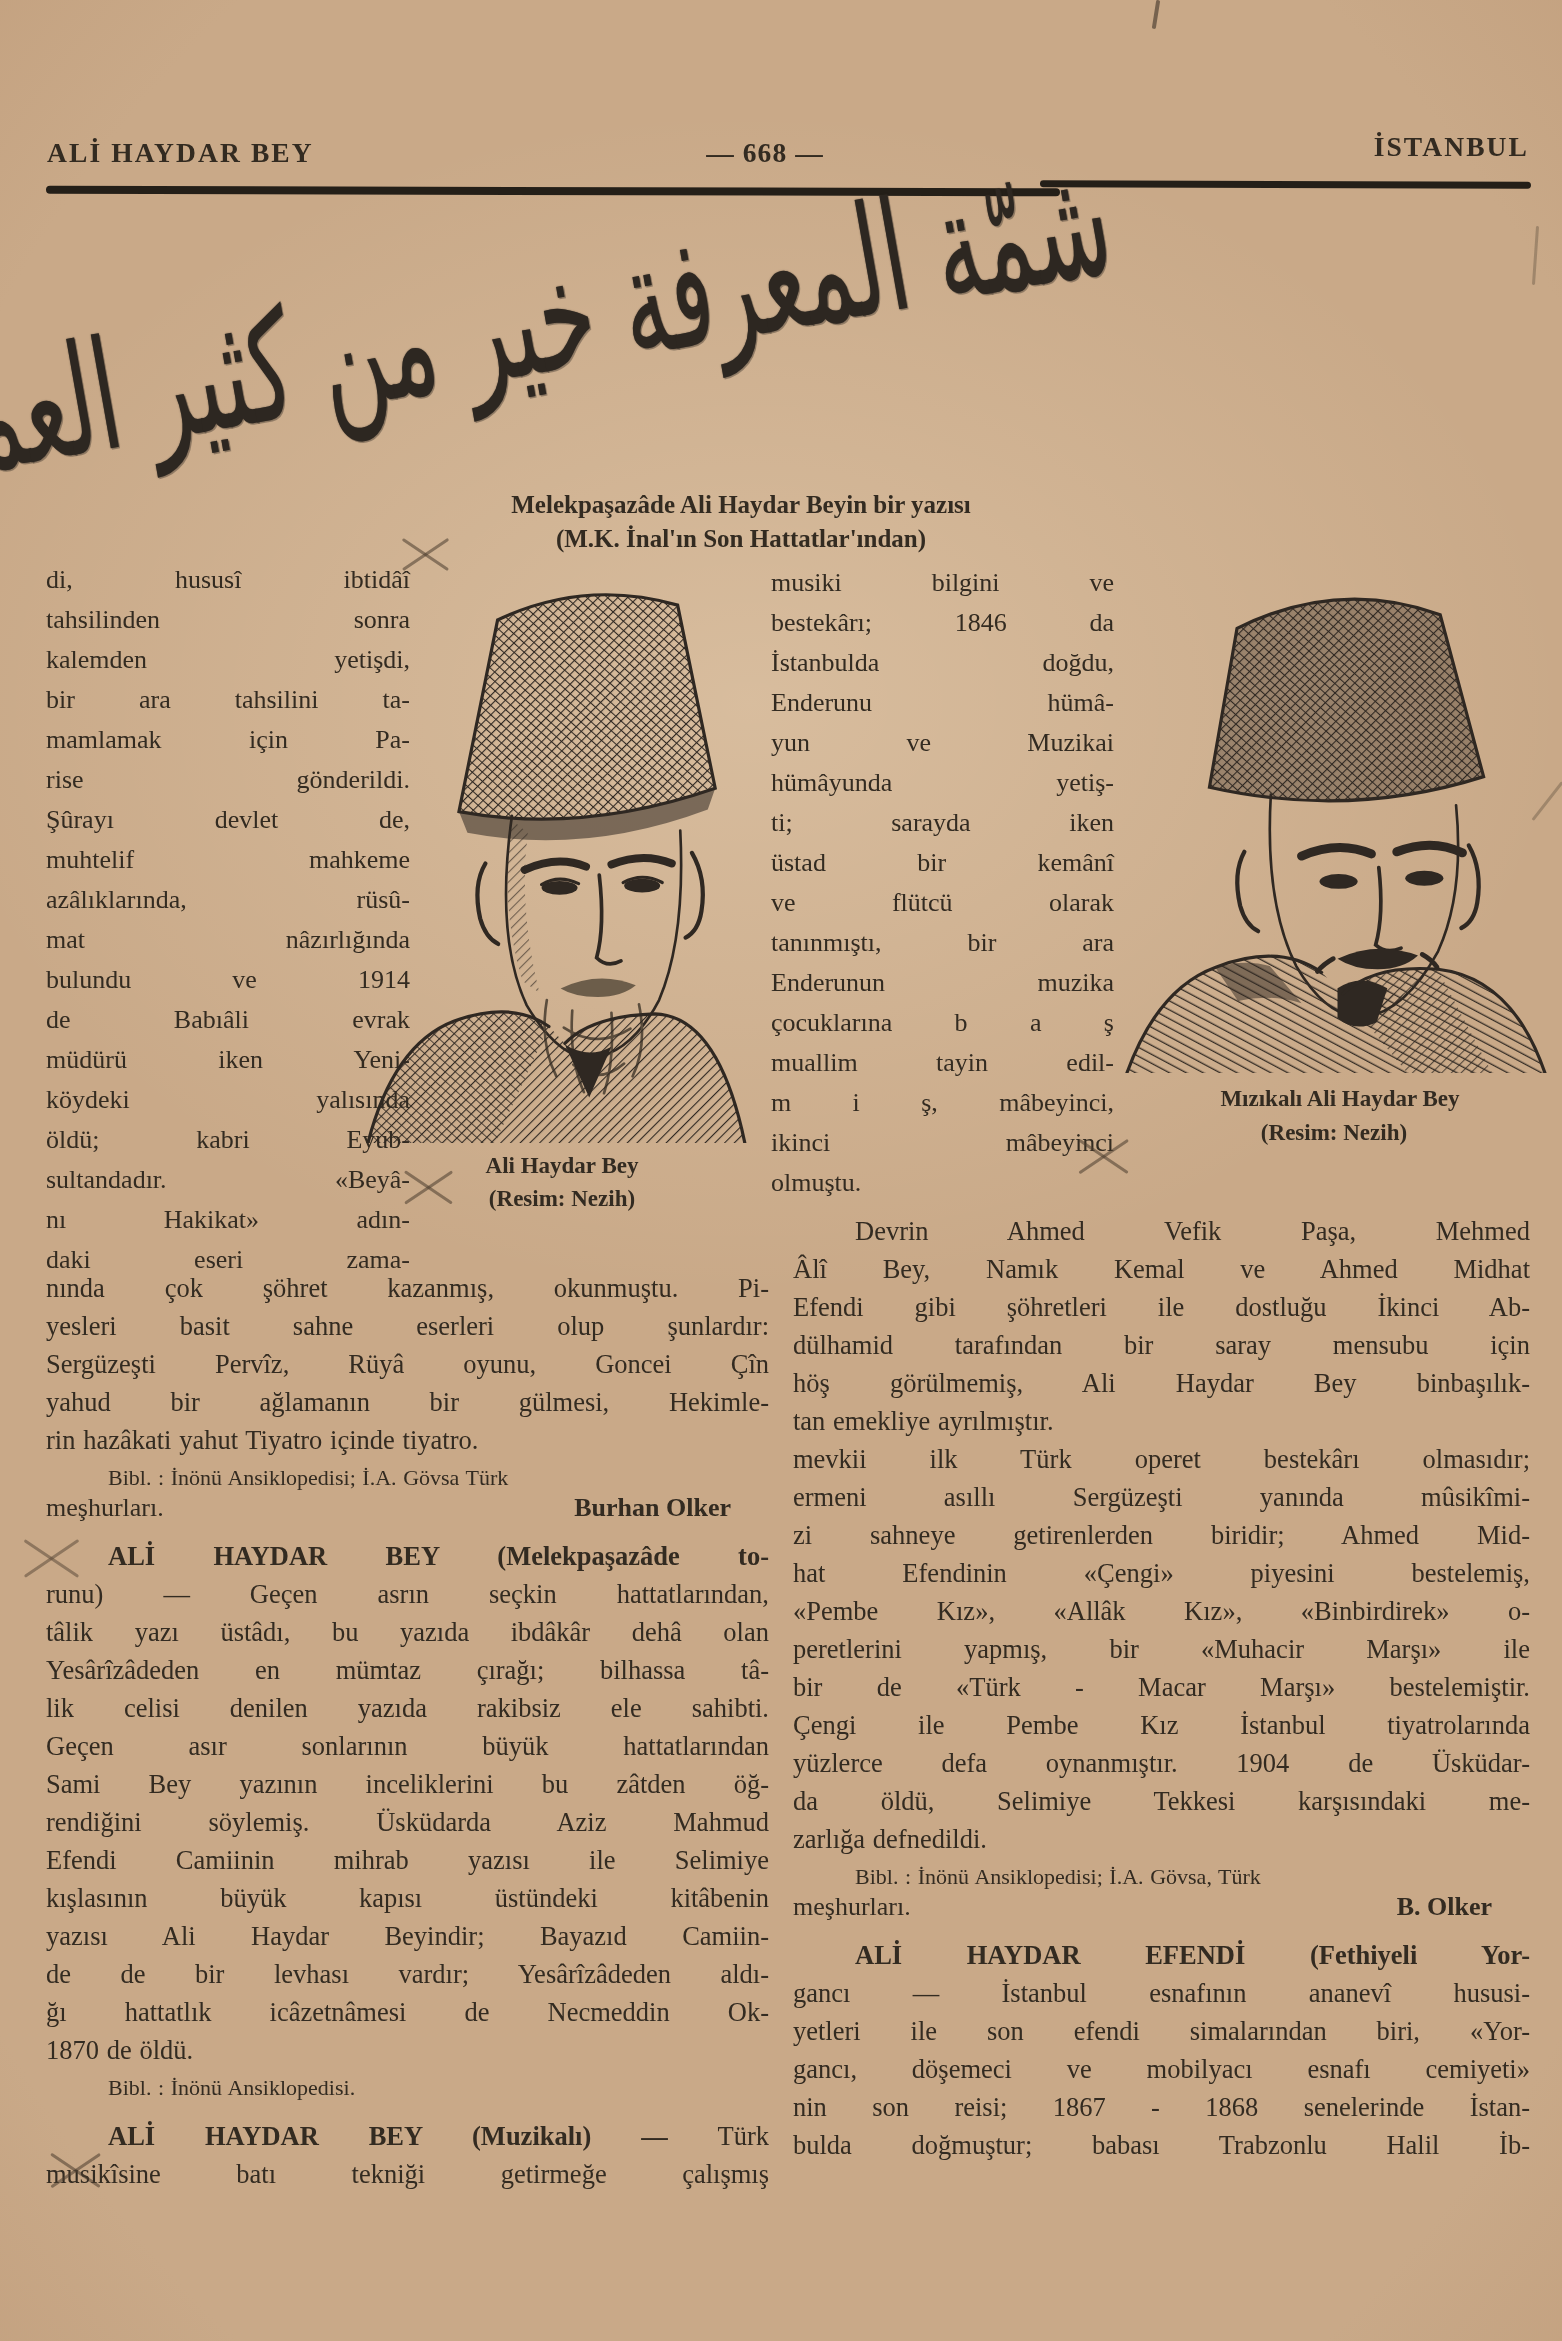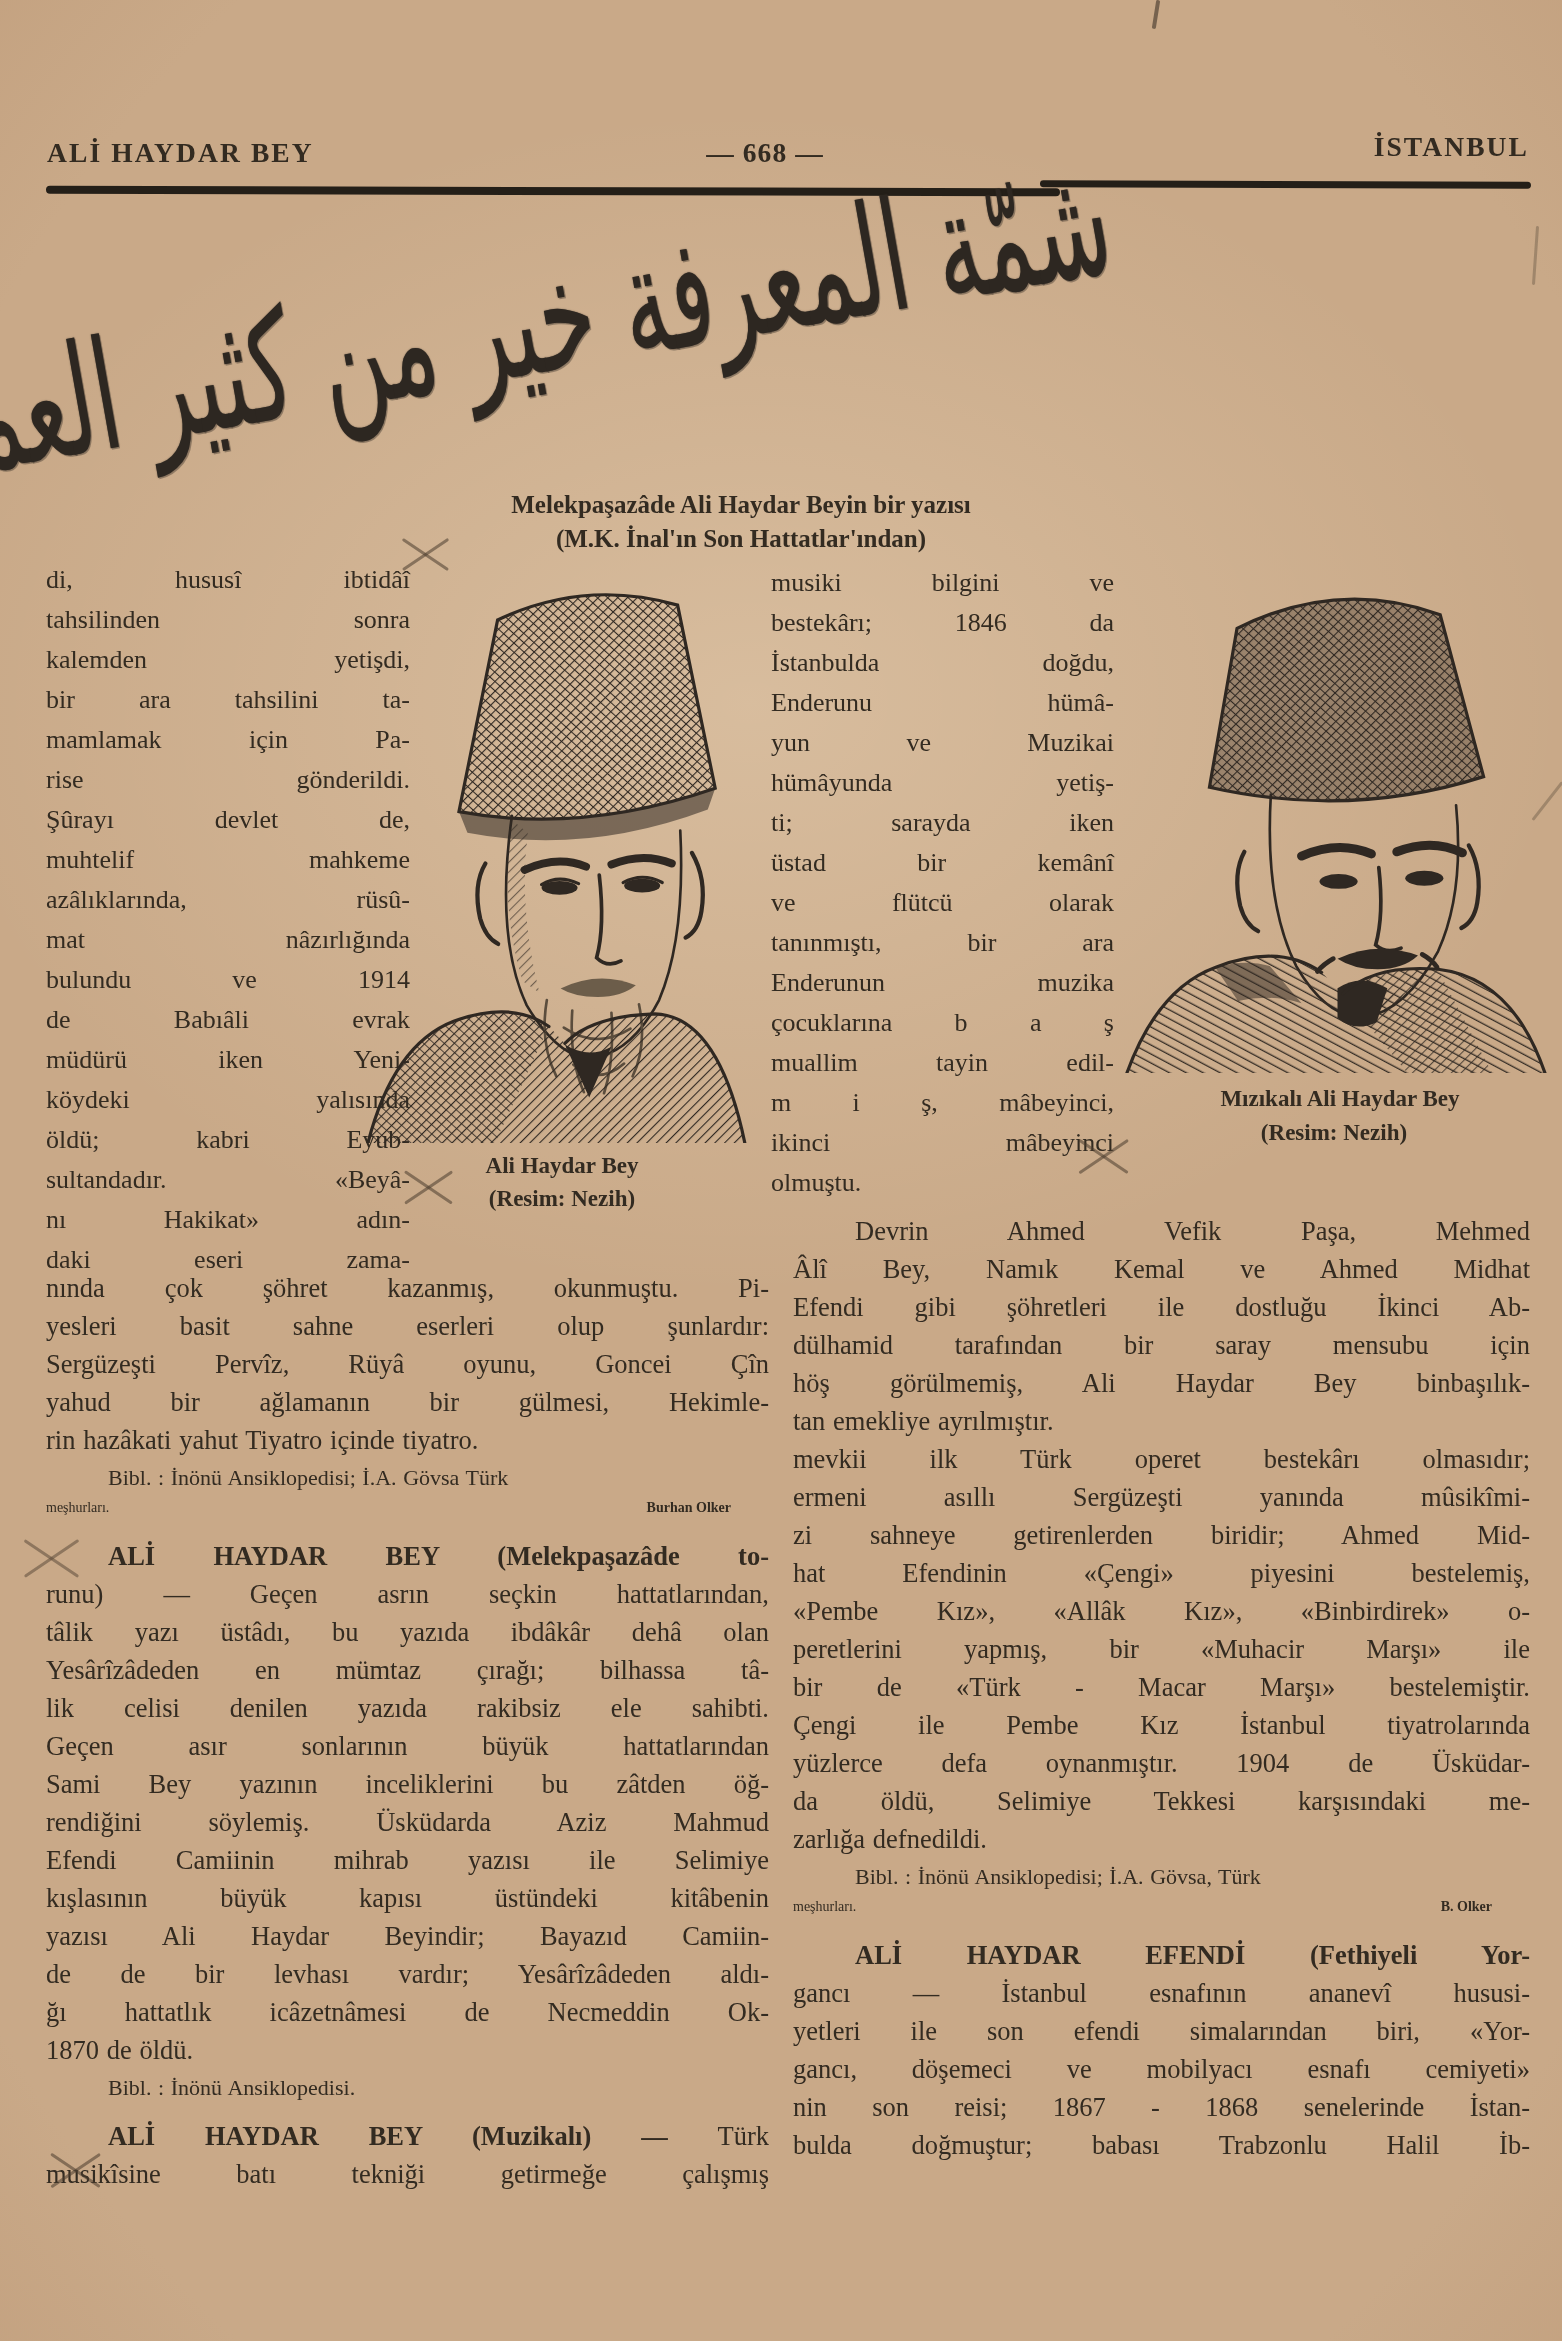--- a/index.html
+++ b/index.html
@@ -26,21 +26,21 @@
   .col{font-size:26px;line-height:40px;}
   .colmain{font-size:26.5px;line-height:38px;}
   .ln{text-align:justify;text-align-last:justify;word-spacing:1.1px;}
   .ln.last{text-align-last:left;}
   .ln.ind{text-indent:62px;}
   .ln b{font-weight:700;margin-top:40px;}
   .block{margin:0;}
   .block.gap{margin-top:13.8px;}
   .block.bib{margin:4.2px 0 7.4px;}
   .bib .ln{font-size:22px;line-height:30px;}
-  .bibrow{display:flex;justify-content:space-between;font-size:14px;line-height:30px;gap:46px;}
+  .bibrow{display:flex;justify-content:space-between;font-size:26px;line-height:30px;gap:46px;}
   .bibrow b{margin-right:38px;font-weight:700;}
   
   .xmark{pointer-events:none;}
   .xmark::before,.xmark::after{content:"";position:absolute;left:-6%;top:50%;width:112%;height:2.6px;
     background:rgba(74,61,46,.55);border-radius:1.6px;}
   .xmark::before{transform:rotate(34deg);}
   .xmark::after{transform:rotate(-34deg);}
   .pmark{background:rgba(64,52,40,.6);border-radius:1.6px;}
   svg .ink{stroke:#2f2822;fill:none;stroke-linecap:round;}
 </style>

